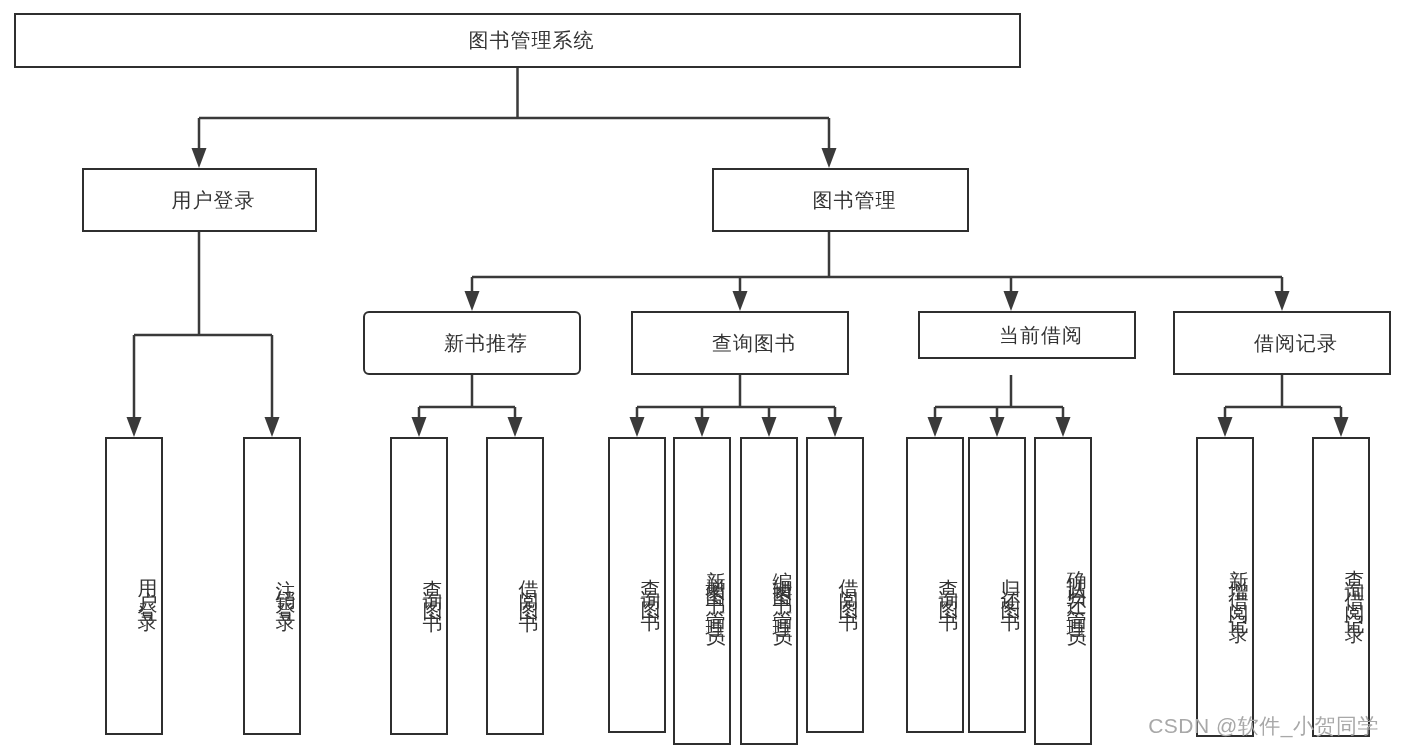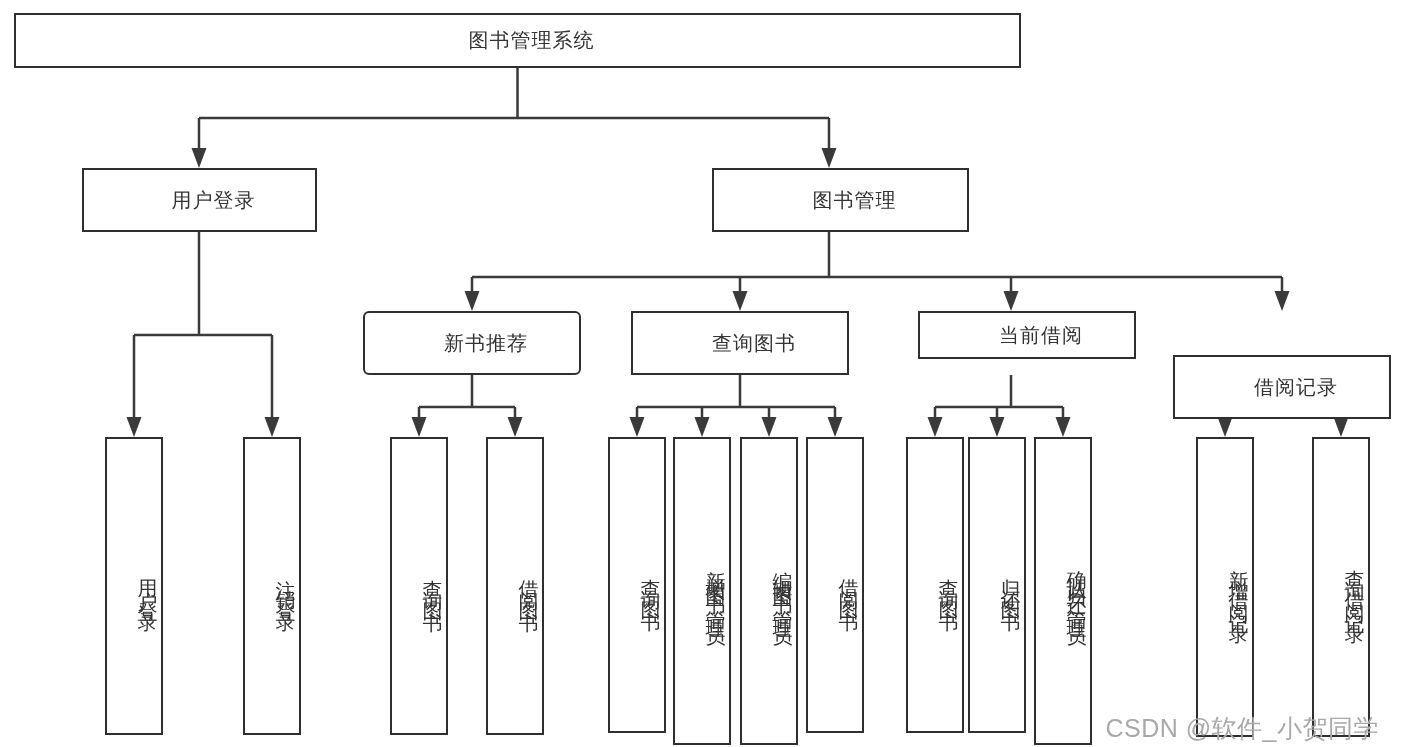--- a/index.html
+++ b/index.html
@@ -37,21 +37,21 @@
     text-orientation:mixed;
     letter-spacing:11px;
     line-height:1;
   }
   .node-v .node-label.long{letter-spacing:8px;}
   #watermark{
     position:absolute;
     right:26px;top:712px;
     z-index:3;
     color:var(--wm-color);
-    font-size:25px;
+    font-size:21px;
     letter-spacing:0.5px;
     white-space:nowrap;
   }
 </style>
 </head>
 <body>
 
 <div id="canvas">
 
   <svg id="connector-layer" width="1405" height="747">
@@ -122,21 +122,21 @@
       </div>
       <div class="node node-h" style="left: 363px; top: 311px; width: 218px; height: 64px; border-radius: 6px;">
         <span class="node-label">新书推荐</span>
       </div>
       <div class="node node-h" style="left: 631px; top: 311px; width: 218px; height: 64px;">
         <span class="node-label">查询图书</span>
       </div>
       <div class="node node-h" style="left: 902px; top: 311px; width: 218px; height: 48px; margin-left: 16px;">
         <span class="node-label">当前借阅</span>
       </div>
-      <div class="node node-h" style="left: 1173px; top: 311px; width: 218px; height: 64px; margin-top: 44px;">
+      <div class="node node-h" style="left: 1173px; top: 311px; width: 218px; height: 64px;">
         <span class="node-label">借阅记录</span>
       </div>
       <div class="node node-v" style="left: 390px; top: 437px; width: 58px; height: 298px;">
         <span class="node-label">查询图书</span>
       </div>
       <div class="node node-v" style="left: 486px; top: 437px; width: 58px; height: 298px;">
         <span class="node-label">借阅图书</span>
       </div>
       <div class="node node-v" style="left: 608px; top: 437px; width: 58px; height: 296px;">
         <span class="node-label">查询图书</span>

